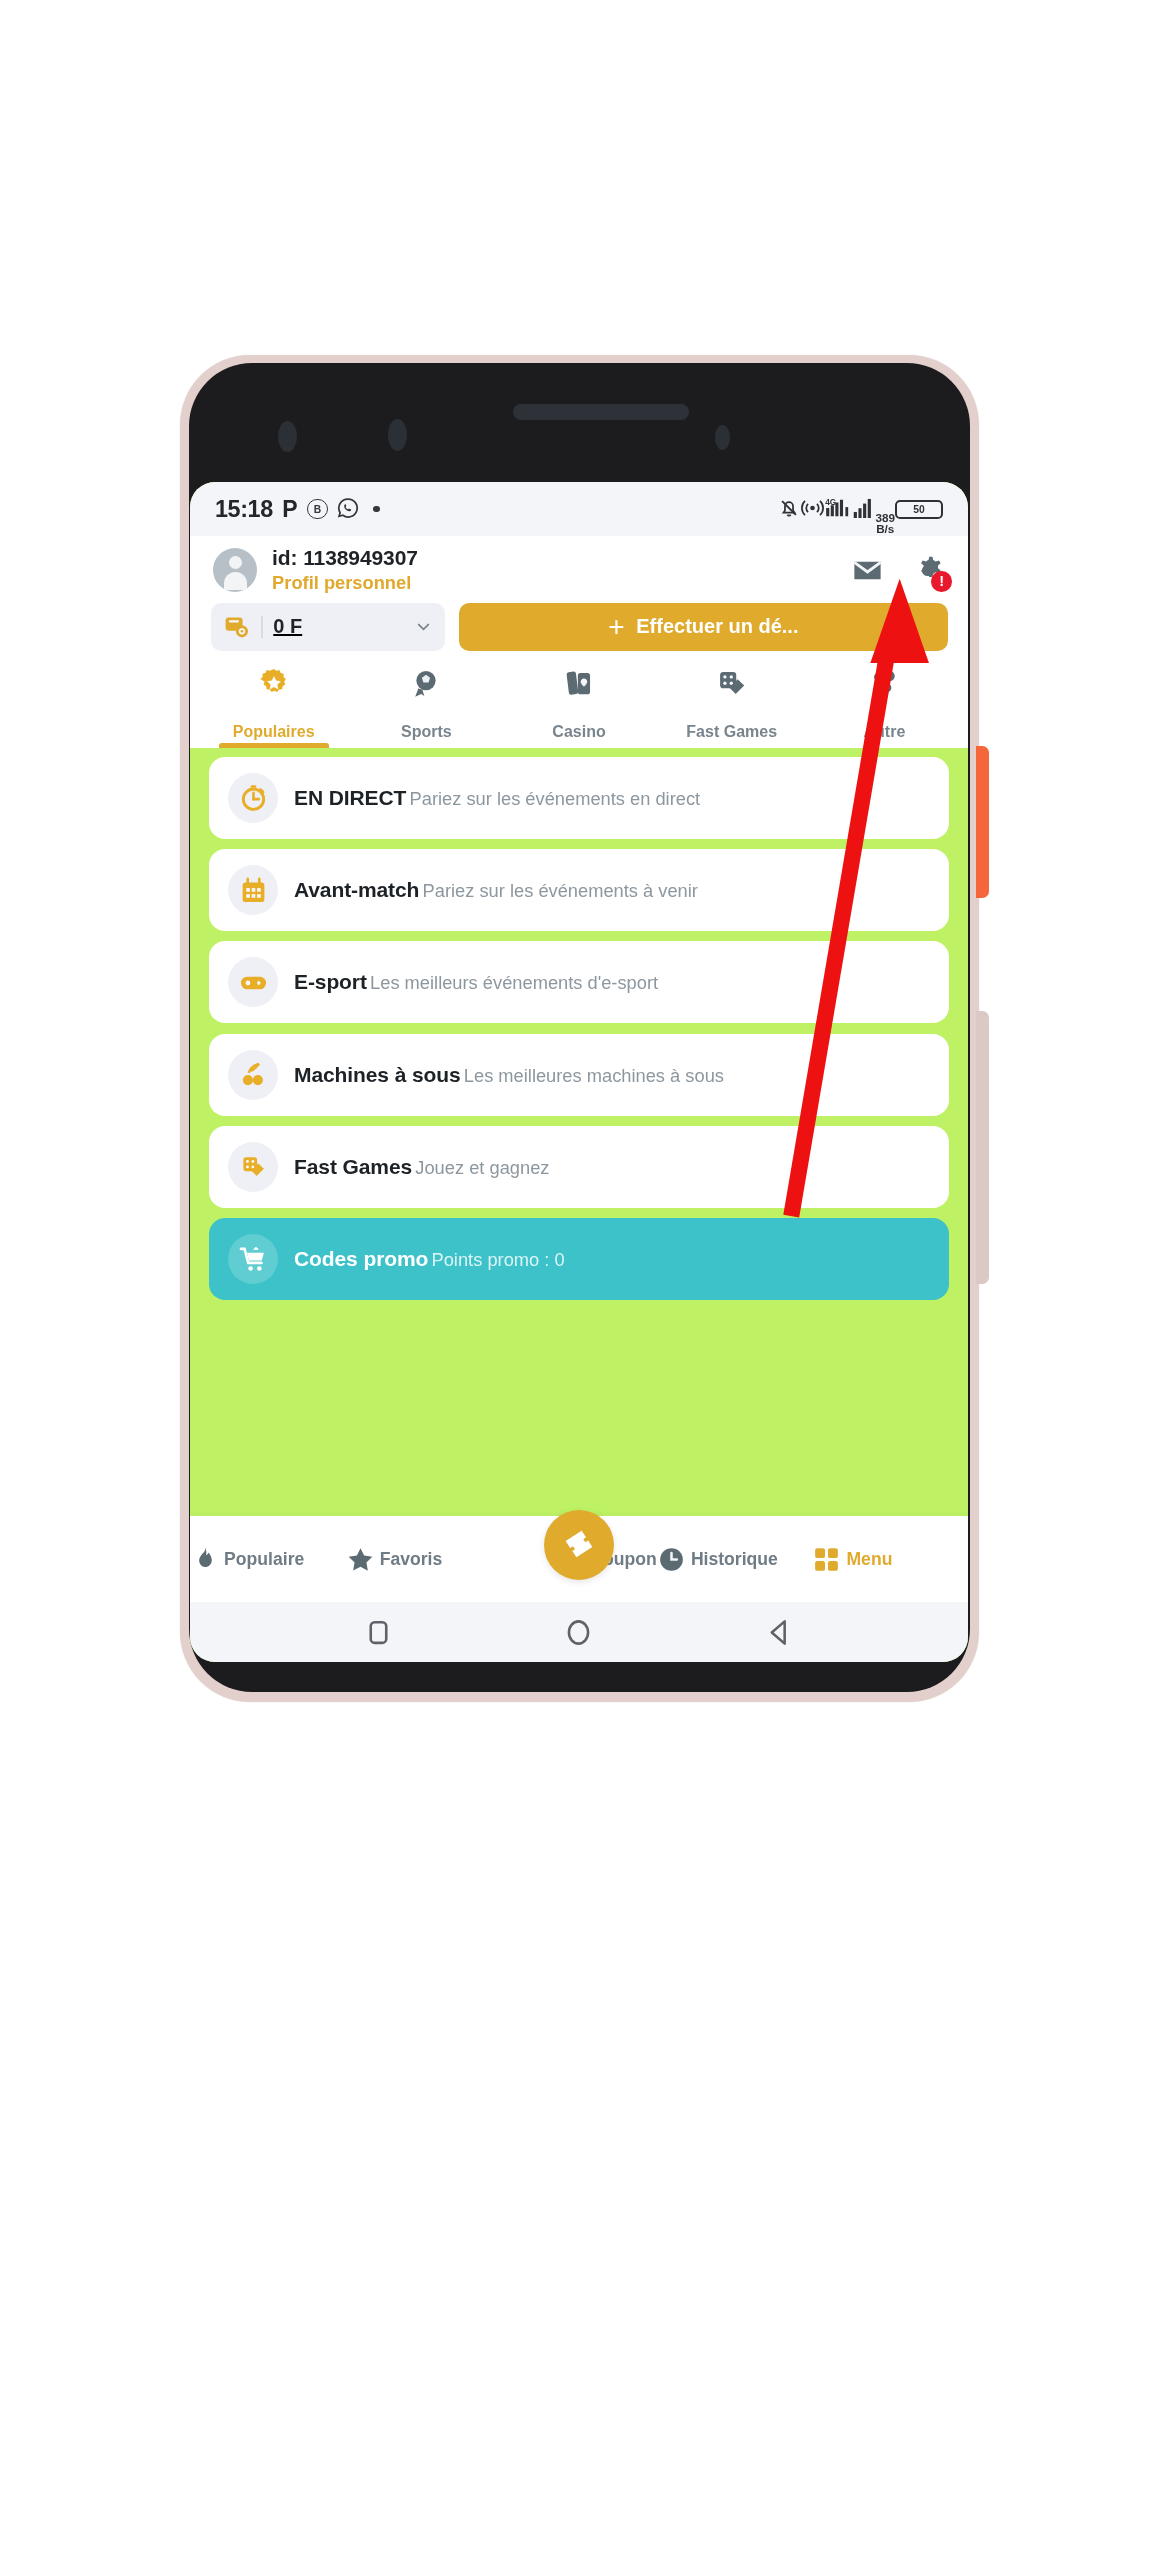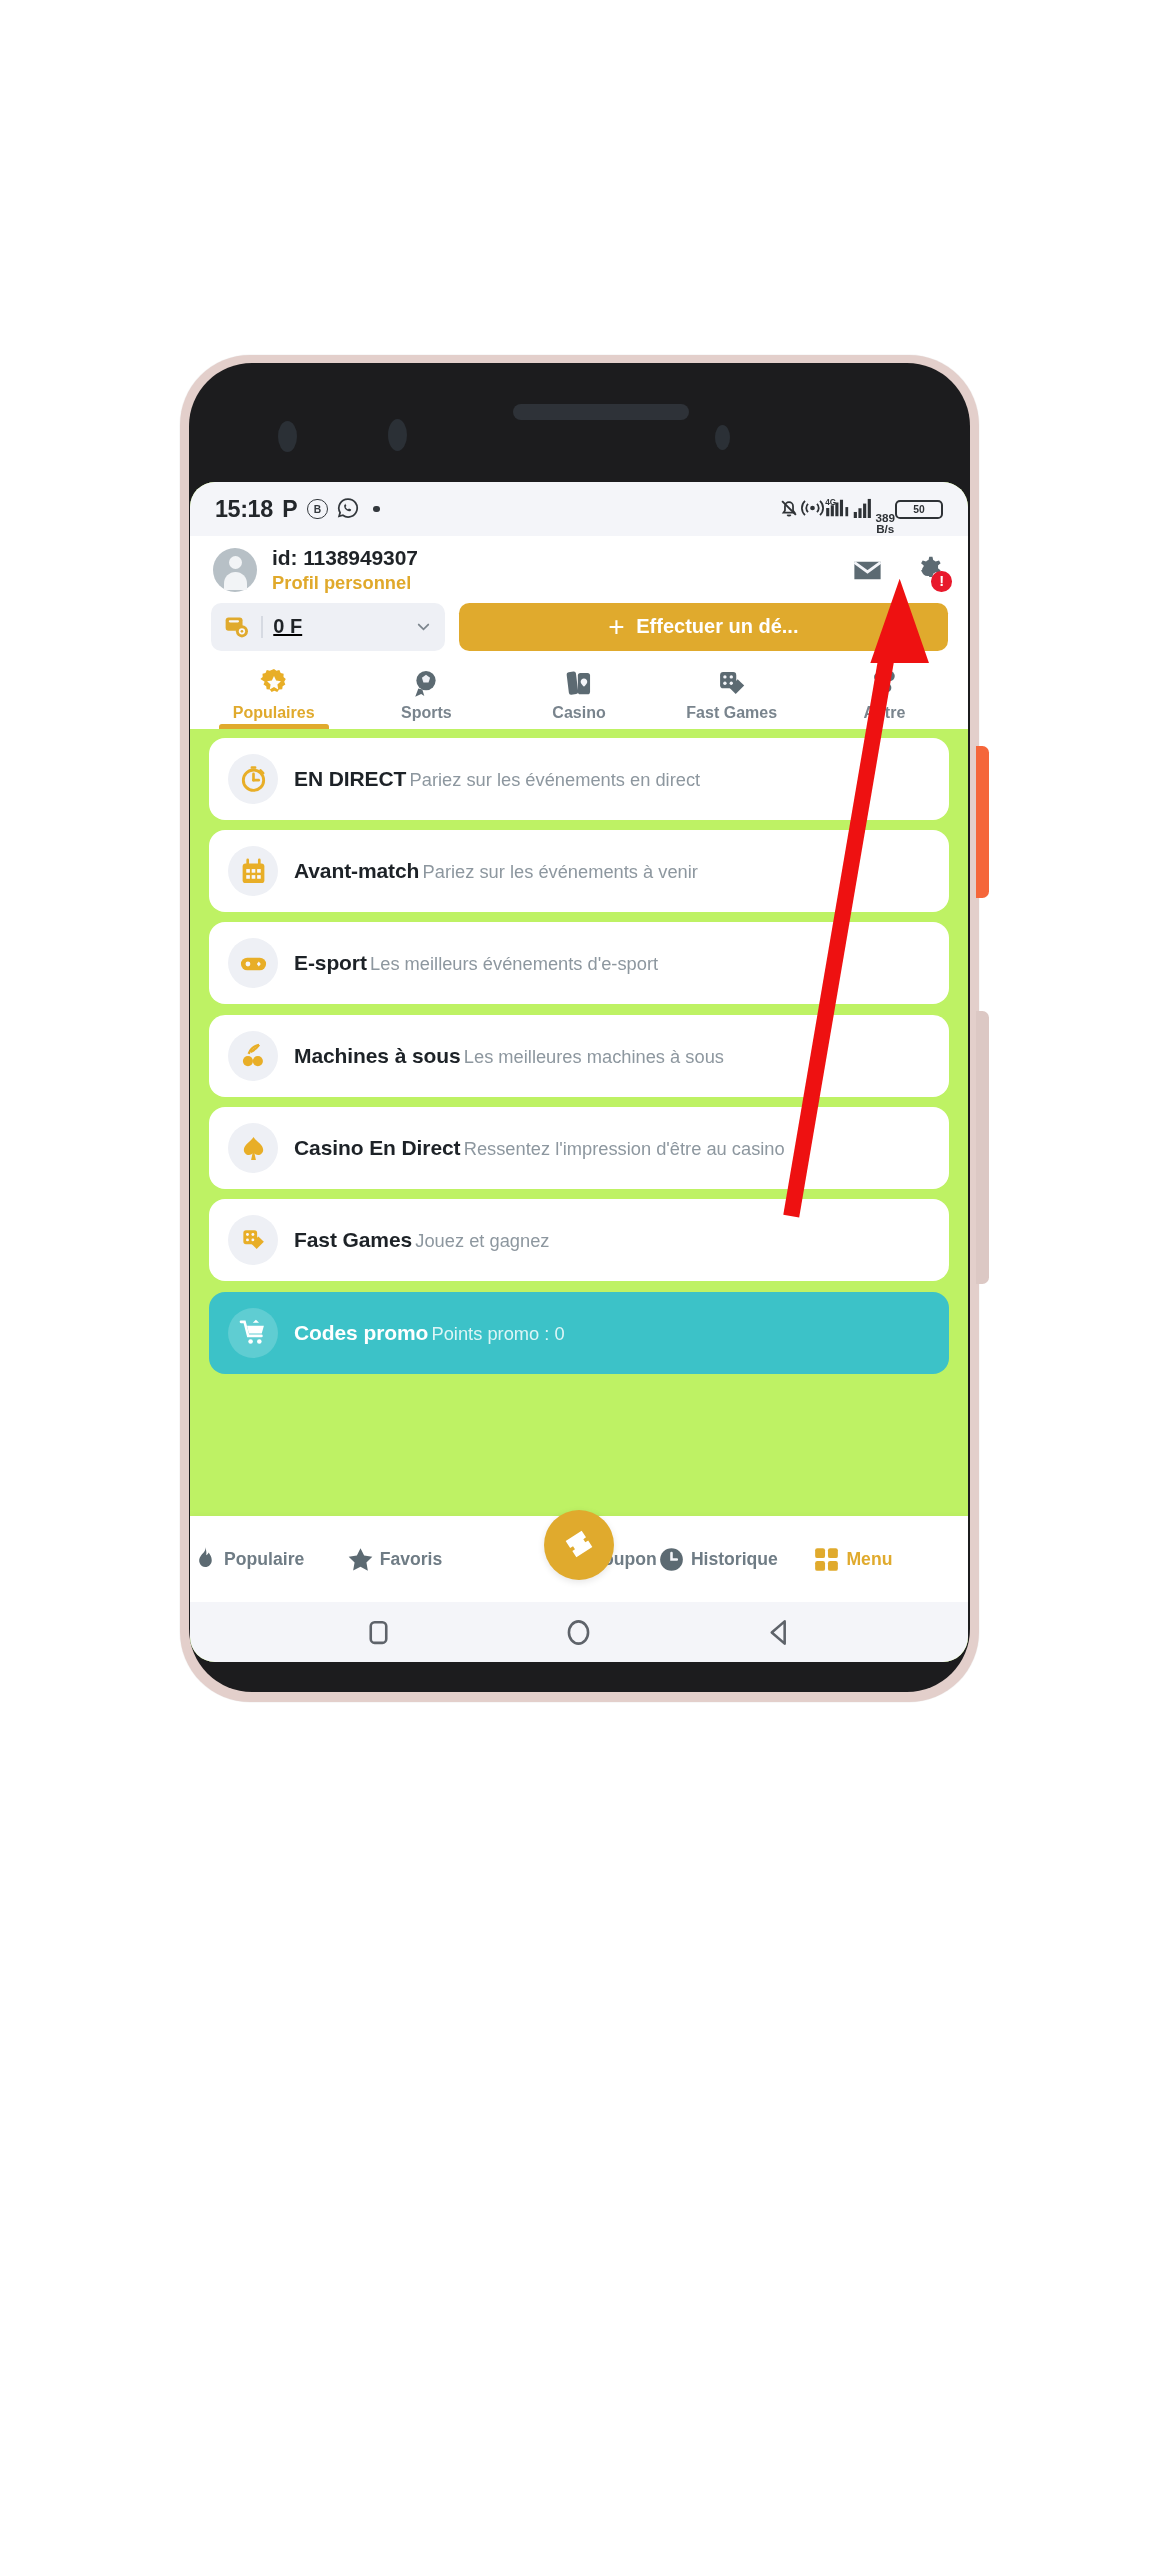--- a/index.html
+++ b/index.html
@@ -142,21 +142,21 @@
   .plus { font-size: 28px; font-weight: 400; line-height: 1; }
 
   
   .cat-tabs {
     background: #ffffff;
     display: flex; align-items: flex-end;
     padding: 5.9px 7.3px 0 7.3px;
   }
   .cat-tab {
     flex: 1 1 0; display: flex; flex-direction: column;
-    align-items: center; gap: 3px; padding-bottom: 7.3px; position: relative;
+    align-items: center; gap: 22px; padding-bottom: 7.3px; position: relative;
   }
   .cat-ico { width: 34px; height: 34px; }
   .cat-label { font-size: 16px; font-weight: 700; color: #79848d; }
   .cat-tab.active .cat-label { color: #e0aa2d; }
   .cat-underline {
     position: absolute; bottom: 0; left: 14%; width: 72%; height: 5.1px;
     background: #e0aa2d; border-radius: 2.9px 2.9px 0 0;
   }
 
   
@@ -455,31 +455,20 @@
               <circle cx="7.4" cy="16.6" r="4.2" fill="#e8ae27"></circle>
               <circle cx="15.6" cy="16.6" r="4.2" fill="#e8ae27"></circle>
             </svg>
         </span>
         <span class="card-text">
           <span class="card-title">Machines à sous</span>
           <span class="card-sub">Les meilleures machines à sous</span>
         </span>
       </div>
 
-      <div class="list-card">
-        <span class="card-ico-wrap">
-          <svg class="card-ico" viewBox="0 0 24 24">
-              <path d="M12 2.4c-1.8 3.6-8 6.2-8 10.6 0 2.6 2 4.4 4.2 4.4 1.4 0 2.4-.6 3-1.4l-1.2 5.6h4l-1.2-5.6c.6.8 1.6 1.4 3 1.4 2.2 0 4.2-1.8 4.2-4.4 0-4.4-6.2-7-8-10.6Z" fill="#e8ae27"></path>
-            </svg>
-        </span>
-        <span class="card-text">
-          <span class="card-title">Casino En Direct</span>
-          <span class="card-sub">Ressentez l'impression d'être au casino</span>
-        </span>
-      </div>
 
       <div class="list-card">
         <span class="card-ico-wrap">
           <svg class="card-ico" viewBox="0 0 24 24">
               <rect x="3.6" y="3.6" width="11.4" height="11.4" rx="2.2" fill="#e8ae27"></rect>
               <circle cx="7" cy="7" r="1.2" fill="#f7f7fa"></circle>
               <circle cx="11.5" cy="7" r="1.2" fill="#f7f7fa"></circle>
               <circle cx="7" cy="11.5" r="1.2" fill="#f7f7fa"></circle>
               <circle cx="11.5" cy="11.5" r="1.2" fill="#f7f7fa"></circle>
               <path d="M16 8.6 20.6 13l-6 6-4.4-4.4Z" fill="#e8ae27"></path>

